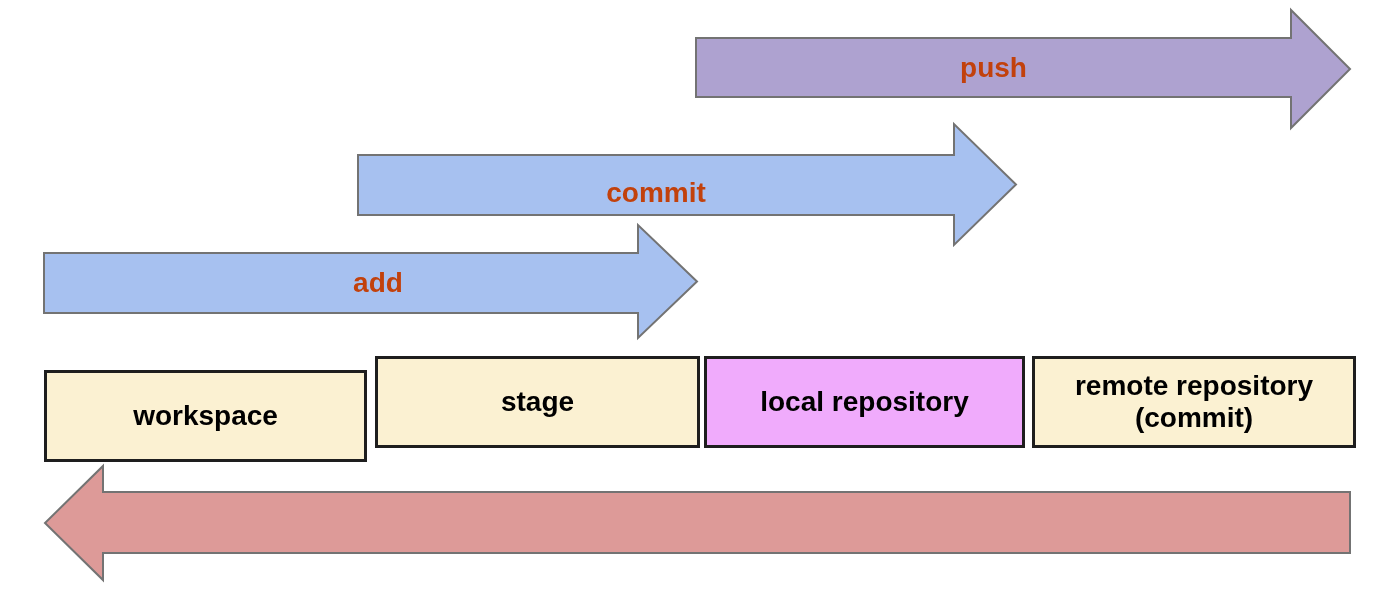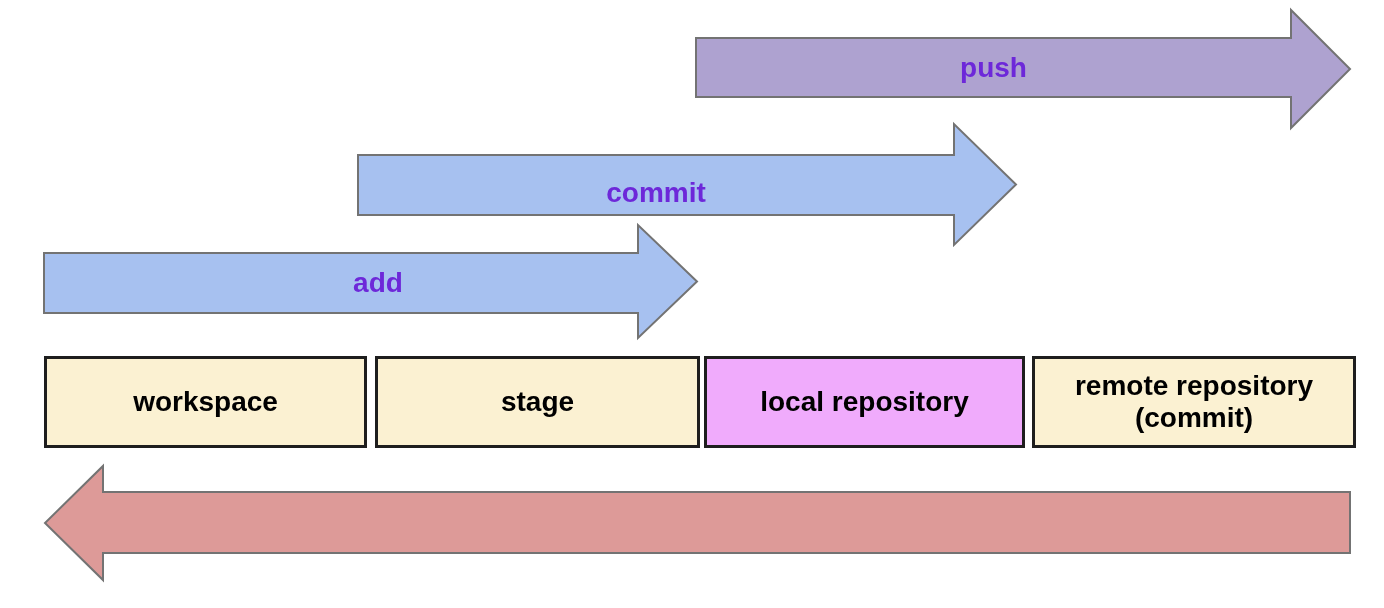--- a/index.html
+++ b/index.html
@@ -14,21 +14,21 @@
   .arrow { position: absolute; }
   .arrow svg { position: absolute; left: 0; top: 0; overflow: visible; display: block; }
   .arrow polygon { stroke: #737373; stroke-width: 2; stroke-linejoin: miter; }
   .arrow-label {
     position: absolute;
     display: flex;
     align-items: center;
     justify-content: center;
     font-size: 28px;
     font-weight: 700;
-    color: #6d28d9;
+    color: #c2410c;
     pointer-events: none;
     white-space: nowrap;
   }
   .node-box {
     position: absolute;
     top: 356px;
     height: 92px;
     box-sizing: border-box;
     border: 3px solid #1e1e1e;
     display: flex;
@@ -76,21 +76,21 @@
     <div class="arrow-label">commit</div>
   </div>
 
   <div class="arrow" id="arrow-add">
     <svg width="653" height="113" viewBox="0 0 653 113">
       <polygon points="0,28 594,28 594,0 653,56.5 594,113 594,88 0,88" fill="#a7c1f0"></polygon>
     </svg>
     <div class="arrow-label">add</div>
   </div>
 
-  <div class="node-box" id="box-workspace" style="background: rgb(251, 241, 210);">
+  <div class="node-box" id="box-workspace" style="background: rgb(251, 241, 210); margin-top: 14px;">
     <div>workspace</div>
   </div>
 
   <div class="node-box" id="box-stage" style="background: rgb(251, 241, 210);">
     <div>stage</div>
   </div>
 
   <div class="node-box" id="box-local" style="background: #f0abfc;">
     <div>local repository</div>
   </div>

